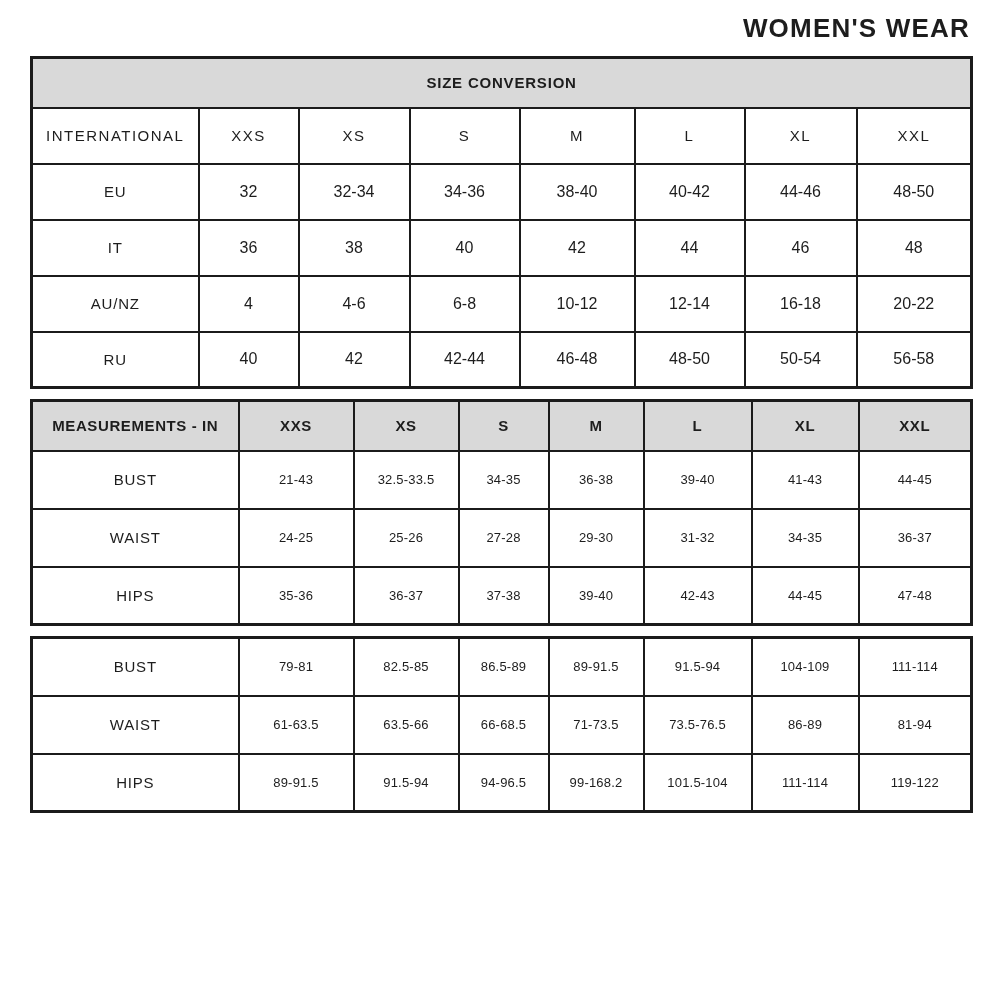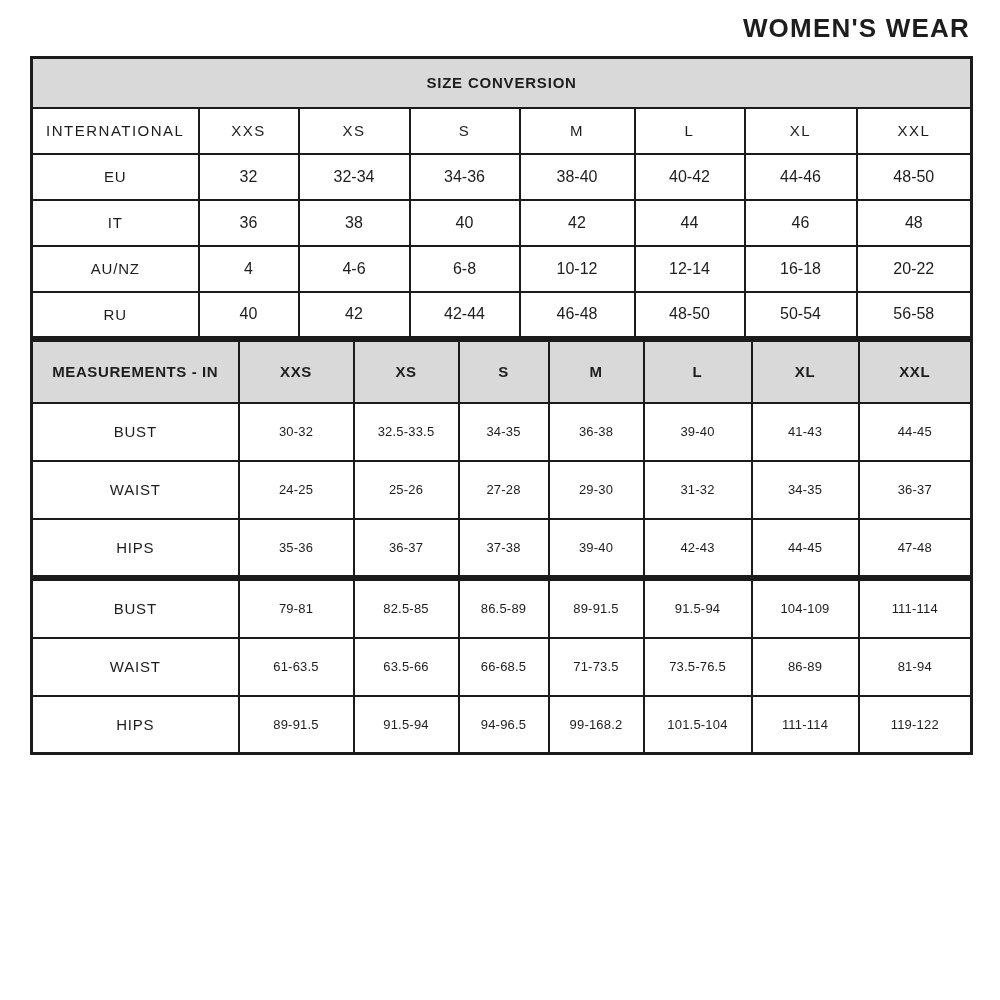--- a/index.html
+++ b/index.html
@@ -30,49 +30,50 @@
     font-size: 26px;
     font-weight: 700;
     letter-spacing: 1.2px;
     color: var(--text);
   }
   table.tbl {
     width: 940px;
     table-layout: fixed;
     border-collapse: collapse;
     border: 3px solid var(--border);
+    margin-bottom: 10px;
     padding-left: 36px;
   }
   table.tbl td {
     border: 2px solid var(--border);
     text-align: center;
     vertical-align: middle;
     padding: 2px 4px;
     overflow: hidden;
     white-space: nowrap;
   }
   
-  .conv td { height: 46px; font-size: 16px; }
+  .conv td { height: 56px; font-size: 16px; }
   .conv td.span-head {
     height: 50px;
     background: var(--header-bg);
     font-weight: 700;
     font-size: 15px;
     letter-spacing: 0.8px;
   }
   .conv td.head {
     font-weight: 400;
     font-size: 15px;
     letter-spacing: 1.5px;
   }
   .conv td.rowlabel { font-size: 15px; letter-spacing: 0.8px; }
   
   .meas td { height: 58px; }
   .meas td.head {
-    height: 62px;
+    height: 50px;
     background: var(--header-bg);
     font-weight: 700;
     font-size: 15px;
     letter-spacing: 0.6px;
   }
   .meas td.rowlabel { font-size: 15px; letter-spacing: 0.8px; }
   .meas td.val { font-size: 13px; letter-spacing: 0.2px; }
 </style>
 </head>
 <body>
@@ -166,21 +167,21 @@
           <td class="head">XXS</td>
           <td class="head">XS</td>
           <td class="head">S</td>
           <td class="head">M</td>
           <td class="head">L</td>
           <td class="head">XL</td>
           <td class="head">XXL</td>
         </tr>
         <tr>
           <td class="rowlabel">BUST</td>
-          <td class="val">30-32</td>
+          <td class="val">21-43</td>
           <td class="val">32.5-33.5</td>
           <td class="val">34-35</td>
           <td class="val">36-38</td>
           <td class="val">39-40</td>
           <td class="val">41-43</td>
           <td class="val">44-45</td>
         </tr>
         <tr>
           <td class="rowlabel">WAIST</td>
           <td class="val">24-25</td>

